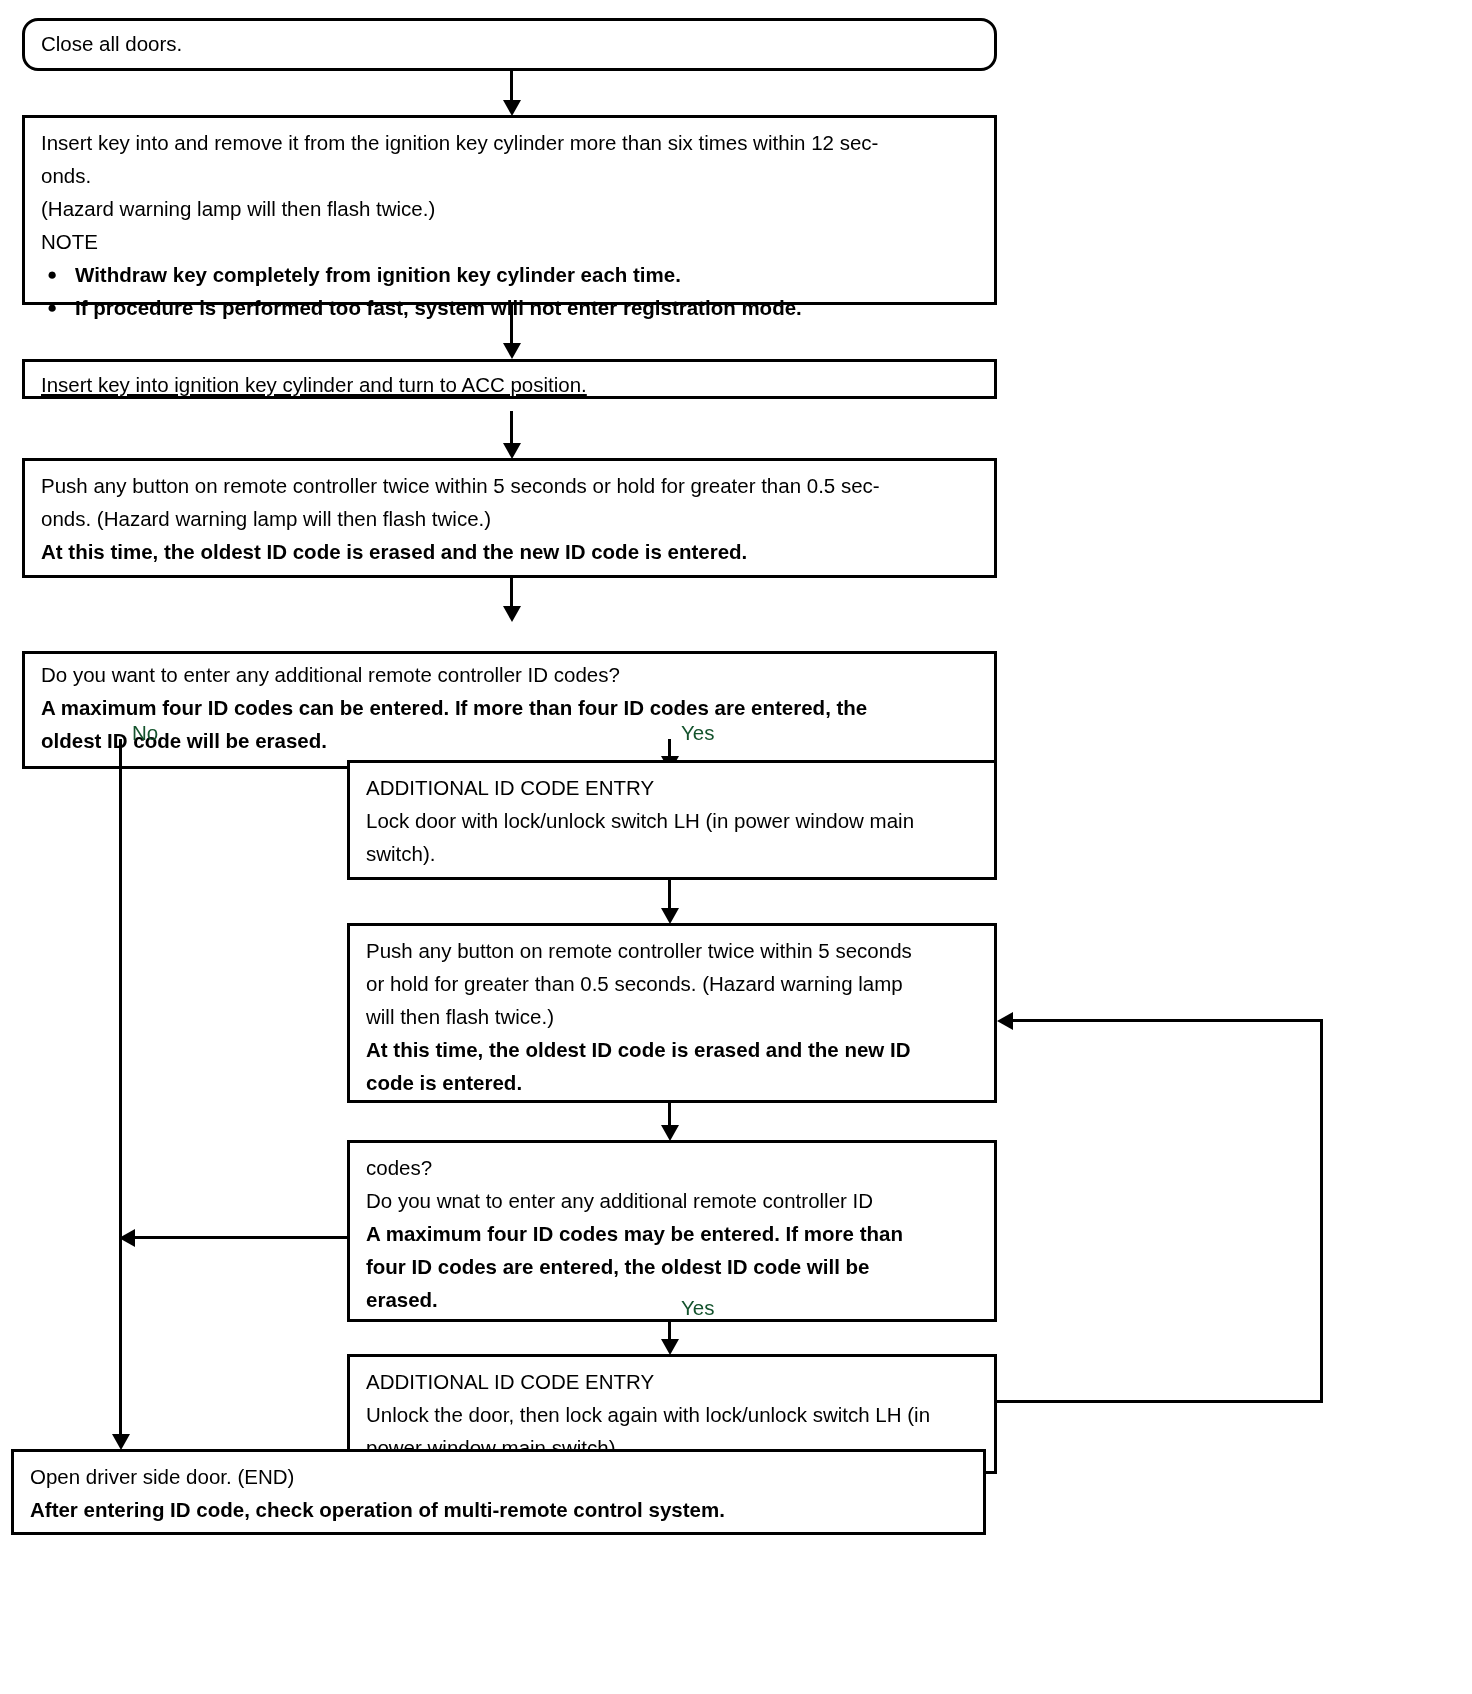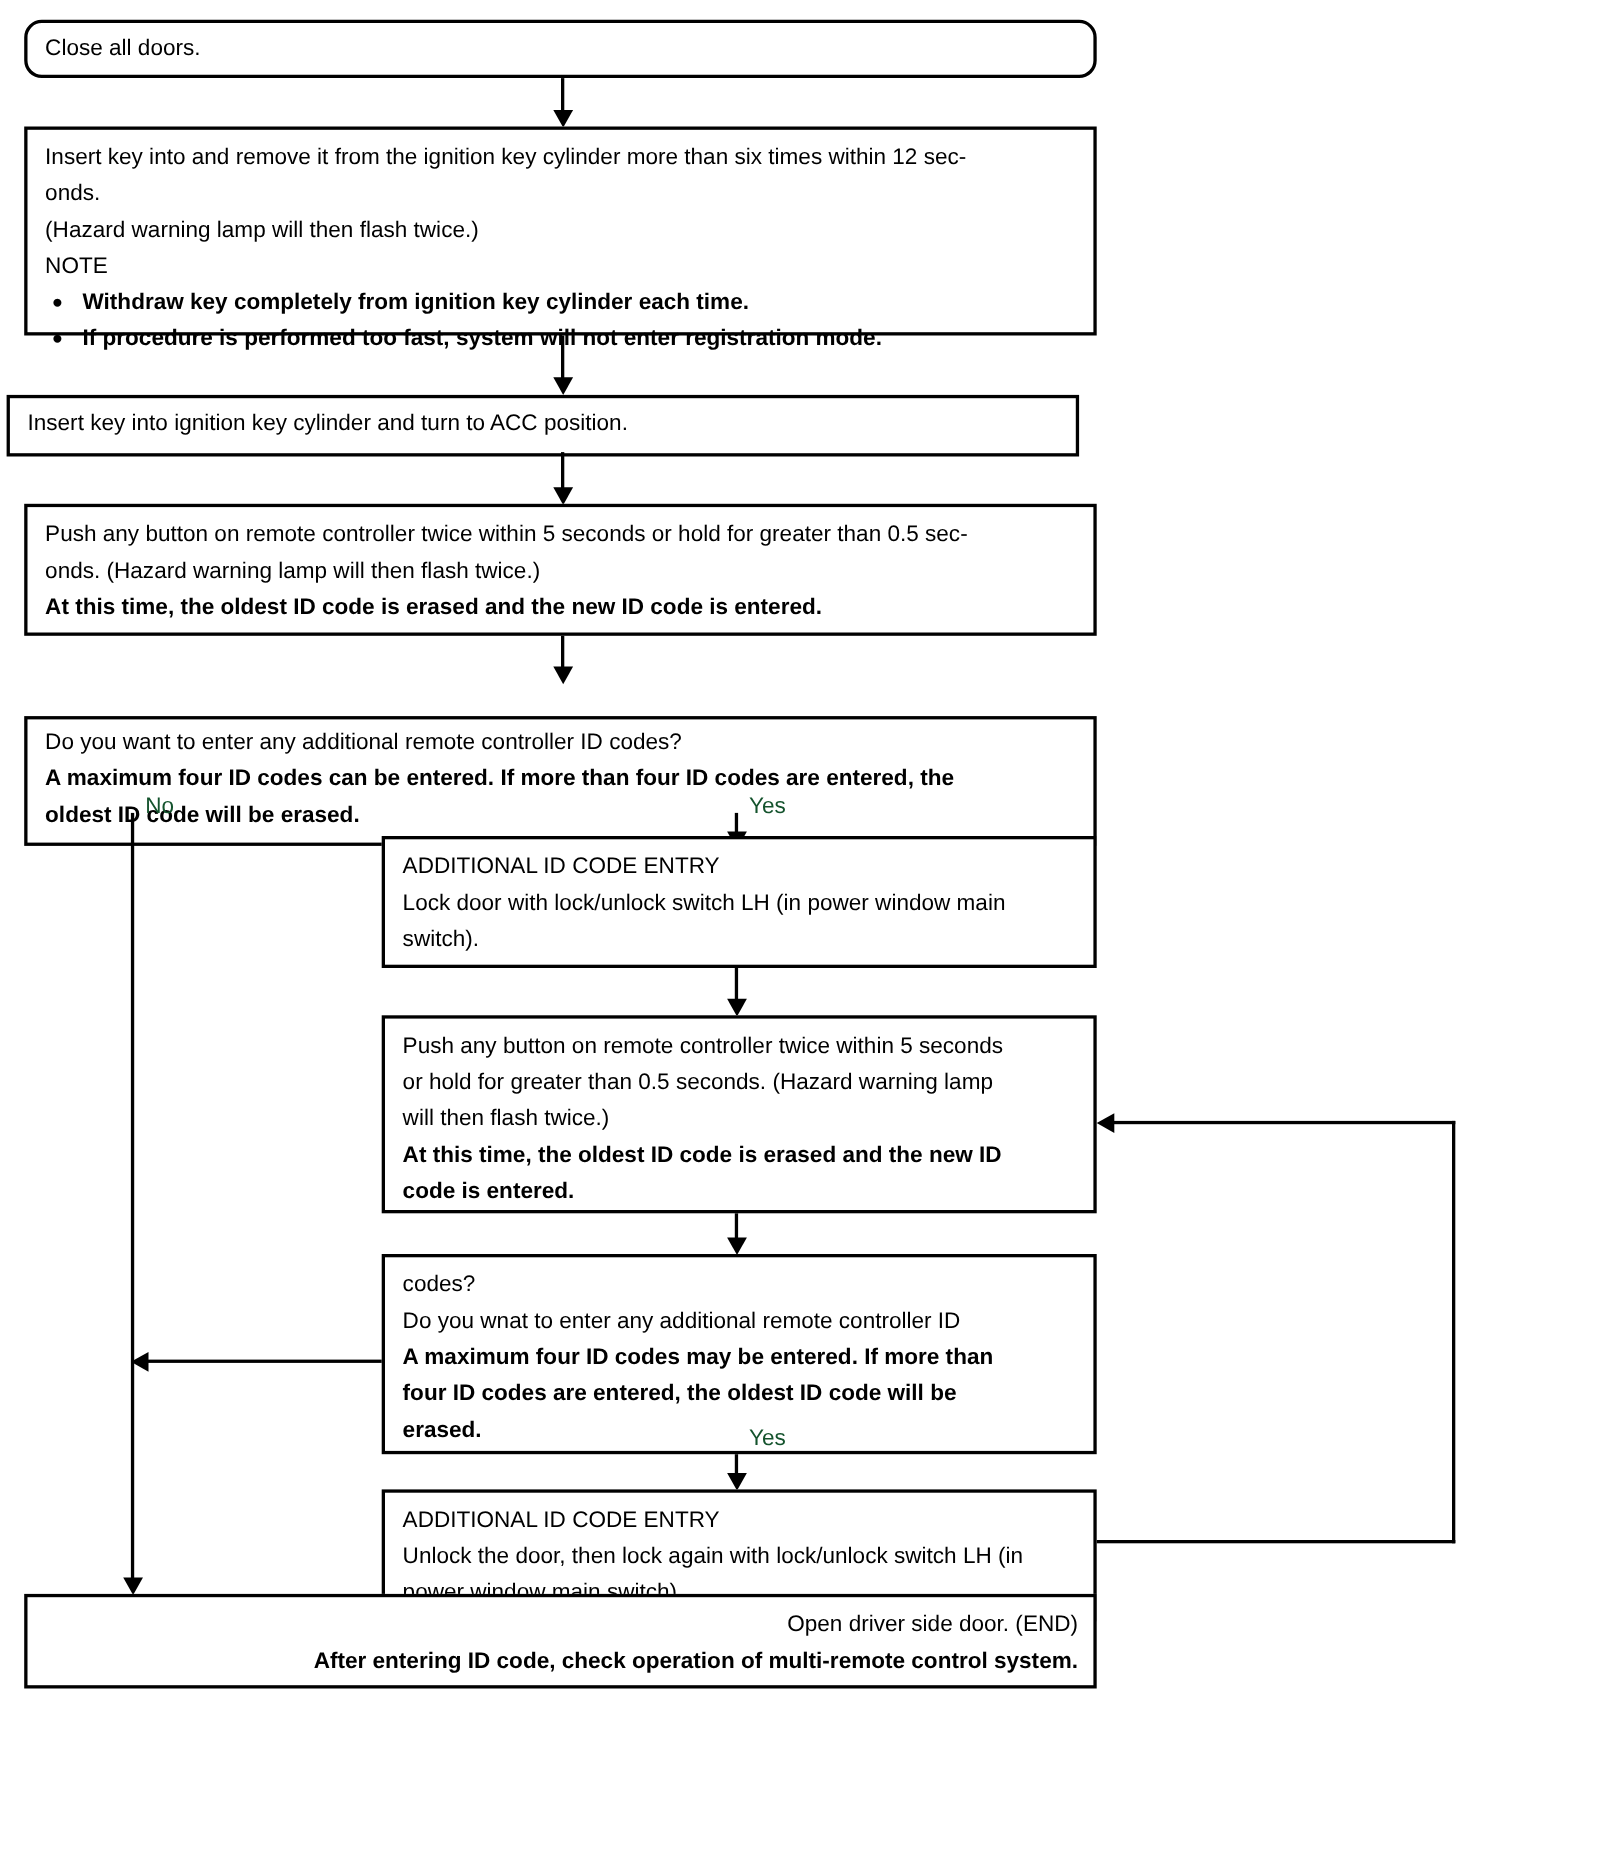--- a/index.html
+++ b/index.html
@@ -114,21 +114,21 @@
       <li>
         <span class="bullet">●</span>
         <span>If procedure is performed too fast, system will not enter registration mode.</span>
       </li>
     </ul>
   </div>
 
   <div class="vline" style="left:510px; top:305px; height:48px;"></div>
   <div class="arrow-down" style="left:503px; top:343px;"></div>
 
-  <div class="box" style="left:6px; top:359px; width:975px; height:56px; padding-top:6px;">
+  <div class="box" style="left:22px; top:359px; width:975px; height:40px; padding-top:6px;text-decoration:underline;">
     <p>Insert key into ignition key cylinder and turn to ACC position.</p>
   </div>
 
   <div class="vline" style="left:510px; top:411px; height:42px;"></div>
   <div class="arrow-down" style="left:503px; top:443px;"></div>
 
   <div class="box" style="left:22px; top:458px; width:975px; height:120px; padding-top:8px;">
     <p>Push any button on remote controller twice within 5 seconds or hold for greater than 0.5 sec-</p>
     <p>onds. (Hazard warning lamp will then flash twice.)</p>
     <p class="b">At this time, the oldest ID code is erased and the new ID code is entered.</p>
@@ -190,18 +190,18 @@
     <p>ADDITIONAL ID CODE ENTRY</p>
     <p>Unlock the door, then lock again with lock/unlock switch LH (in</p>
     <p>power window main switch).</p>
   </div>
 
   <div class="hline" style="left:997px; top:1400px; width:326px;"></div>
   <div class="vline" style="left:1320px; top:1019px; height:384px;"></div>
   <div class="hline" style="left:1011px; top:1019px; width:312px;"></div>
   <div class="arrow-left" style="left:997px; top:1012px;"></div>
 
-  <div class="box" style="left:22px; top:1449px; width:975px; height:86px; padding-top:8px;text-align:right;">
+  <div class="box" style="left:11px; top:1449px; width:975px; height:86px; padding-top:8px;">
     <p>Open driver side door. (END)</p>
     <p class="b">After entering ID code, check operation of multi-remote control system.</p>
   </div>
 
 </div>
 
 </body></html>

